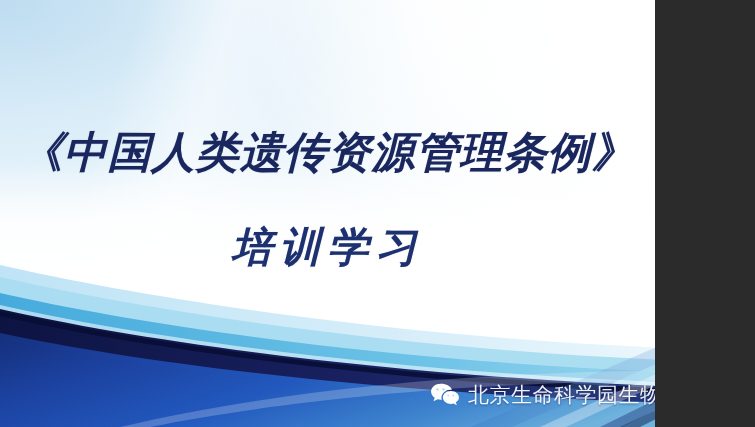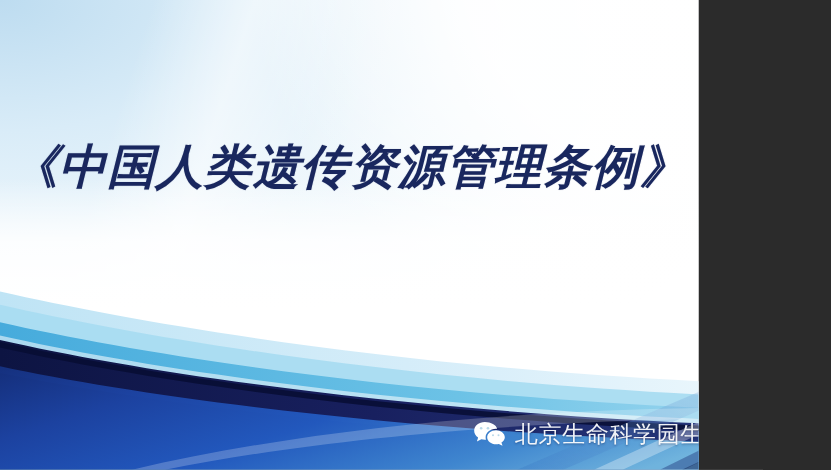--- a/index.html
+++ b/index.html
@@ -8,20 +8,21 @@
     padding: 0;
     background: #2b2b2b;
   }
   #slide {
     position: relative;
     width: 635px;
     height: 427px;
     overflow: hidden;
     font-family: "Liberation Sans", sans-serif;
     background: #ffffff;
+    padding-left: 20px;
   }
 
   
   .bg-layer {
     position: absolute;
     inset: 0;
     pointer-events: none;
   }
 
   
@@ -174,20 +175,21 @@
       <path d="M600,180 L755,104 L755,112 L622,180 Z" fill="#1a2d70" opacity="0.45"></path>
       <path d="M620,180 L755,116 L755,122 L640,180 Z" fill="#0f1b4e" opacity="0.55"></path>
       <path d="M660,180 L755,134 L755,140 L676,180 Z" fill="#ffffff" opacity="0.28"></path>
     </g>
 
     <path d="M120,180 C300,138 520,120 755,124 L755,134 C520,130 300,150 150,180 Z" fill="#ffffff" opacity="0.22"></path>
   </svg>
 
   <div class="title-block">
     <div class="main-title">《中国人类遗传资源管理条例》</div>
+    <div class="sub-title">培训学习</div>
   </div>
 
   <div class="watermark">
     <svg class="wechat-icon" viewBox="0 0 34 28">
 
       <path d="M12.2 1.2C6.1 1.2 1.2 5.2 1.2 10.1c0 2.8 1.6 5.3 4.1 6.9L4 21.2l4.6-2.3c1.1 0.3 2.3 0.5 3.6 0.5 0.4 0 0.8 0 1.2-0.1 -0.3-0.8-0.4-1.6-0.4-2.5 0-4.8 4.8-8.7 10.7-8.7 0.4 0 0.8 0 1.2 0.1C24 4.2 18.6 1.2 12.2 1.2Z" fill="#ffffff"></path>
       <circle cx="8.4" cy="7.6" r="1.35" fill="#b9d9ea"></circle>
       <circle cx="15.4" cy="7.6" r="1.35" fill="#b9d9ea"></circle>
 
       <path d="M32.8 16.8c0-4-4.1-7.3-9.1-7.3 -5 0-9.1 3.3-9.1 7.3 0 4 4.1 7.3 9.1 7.3 1 0 2-0.1 2.9-0.4l3.8 1.9 -1.1-3.4C31.4 20.9 32.8 19 32.8 16.8Z" fill="#ffffff"></path>

